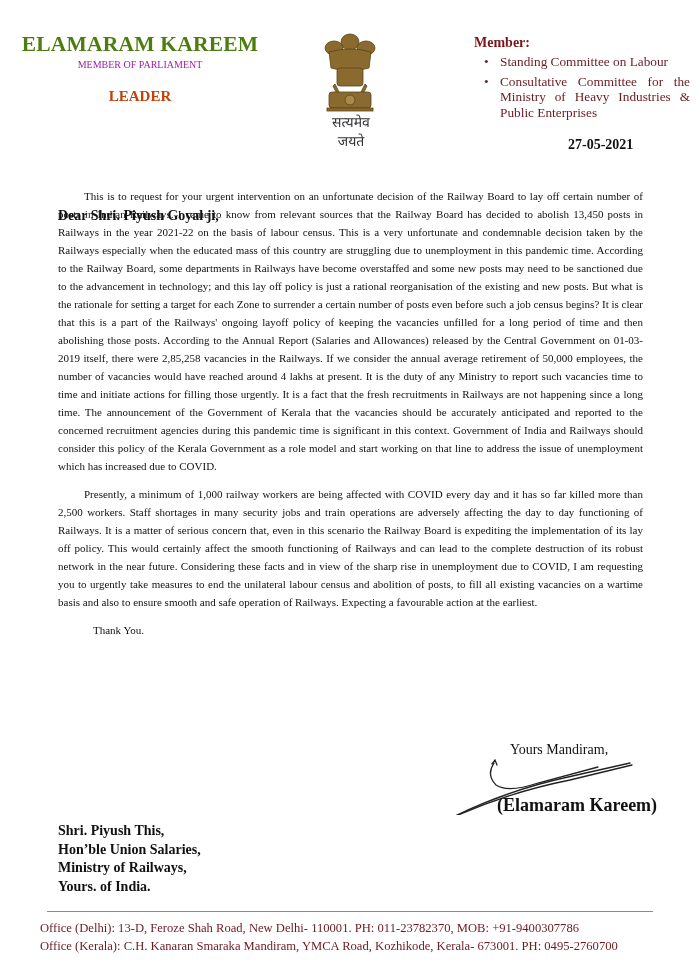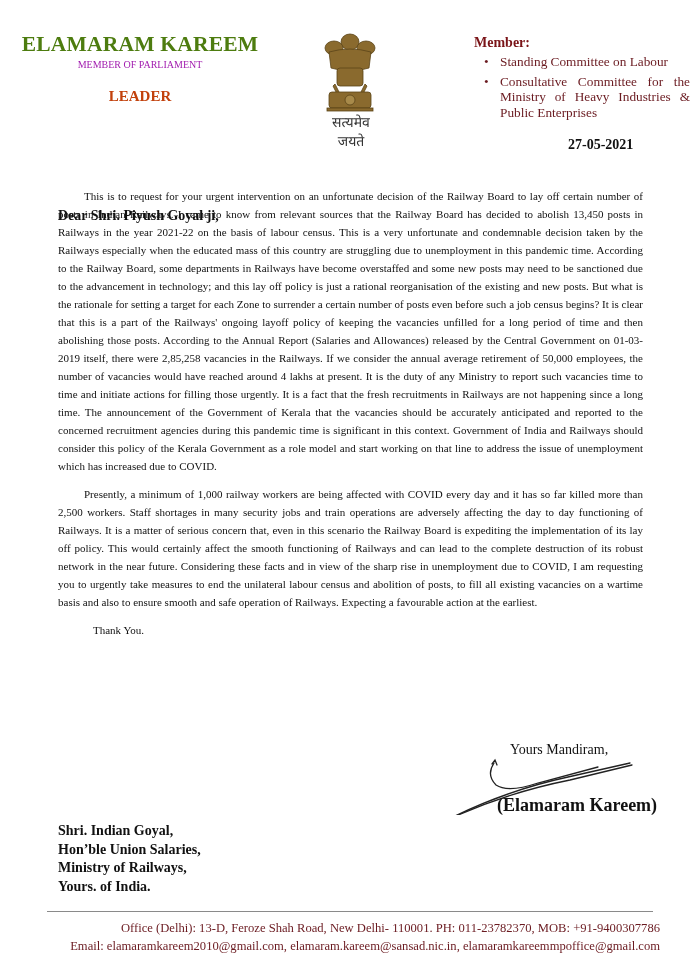--- a/index.html
+++ b/index.html
@@ -31,21 +31,21 @@
     .body p { margin: 0 0 10px 0; text-indent: 26px; }
     .thanks { margin-top: 6px; margin-left: 35px; }
 
     .closing { position: absolute; left: 510px; top: 742px; font-size: 14px; }
     .signature { position: absolute; left: 448px; top: 755px; width: 210px; height: 60px; }
     .sig-name { position: absolute; left: 497px; top: 795px; font-size: 18px; font-weight: bold; }
 
     .addressee { position: absolute; left: 58px; top: 822px; font-size: 14px; font-weight: bold; line-height: 18.5px; }
 
     .footer-rule { position: absolute; left: 47px; top: 911px; width: 606px; height: 0; border-top: 1.5px solid #8a8a8a; }
-    .footer { position: absolute; left: 40px; top: 919px; width: 620px; text-align: right; font-size: 12.6px; line-height: 18px; color: #6a1a20; }
+    .footer { position: absolute; left: 40px; top: 919px; width: 620px; text-align: left; font-size: 12.6px; line-height: 18px; color: #6a1a20; }
   </style>
 </head>
 <body>
 
 <div class="hdr-left">
   <div class="hdr-name">ELAMARAM KAREEM</div>
   <div class="hdr-sub">MEMBER OF PARLIAMENT</div>
   <div class="hdr-leader">LEADER</div>
 </div>
 
@@ -96,23 +96,23 @@
     <path d="M46 8 Q38 20 48 30 Q60 38 90 28 L150 12"></path>
     <path d="M44 9 L47 5 L49 10"></path>
     <path d="M5 62 Q60 35 120 22 L182 8"></path>
     <path d="M8 61 Q62 37 122 25 L184 10"></path>
   </g>
 </svg>
 
 <div class="sig-name">(Elamaram Kareem)</div>
 
 <div class="addressee">
-  <div>Shri. Indian Goyal,</div>
+  <div>Shri. Piyush This,</div>
   <div>Hon’ble Union Salaries,</div>
   <div>Ministry of Railways,</div>
   <div>Yours. of India.</div>
 </div>
 
 <div class="footer-rule"></div>
 <div class="footer">
   <div>Office (Delhi): 13-D, Feroze Shah Road, New Delhi- 110001. PH: 011-23782370, MOB: +91-9400307786</div>
-  <div>Email: elamaramkareem2010@gmail.com, elamaram.kareem@sansad.nic.in, elamaramkareemmpoffice@gmail.com</div>
+  <div>Office (Kerala): C.H. Kanaran Smaraka Mandiram, YMCA Road, Kozhikode, Kerala- 673001. PH: 0495-2760700</div>
 </div>
 
 </body></html>

